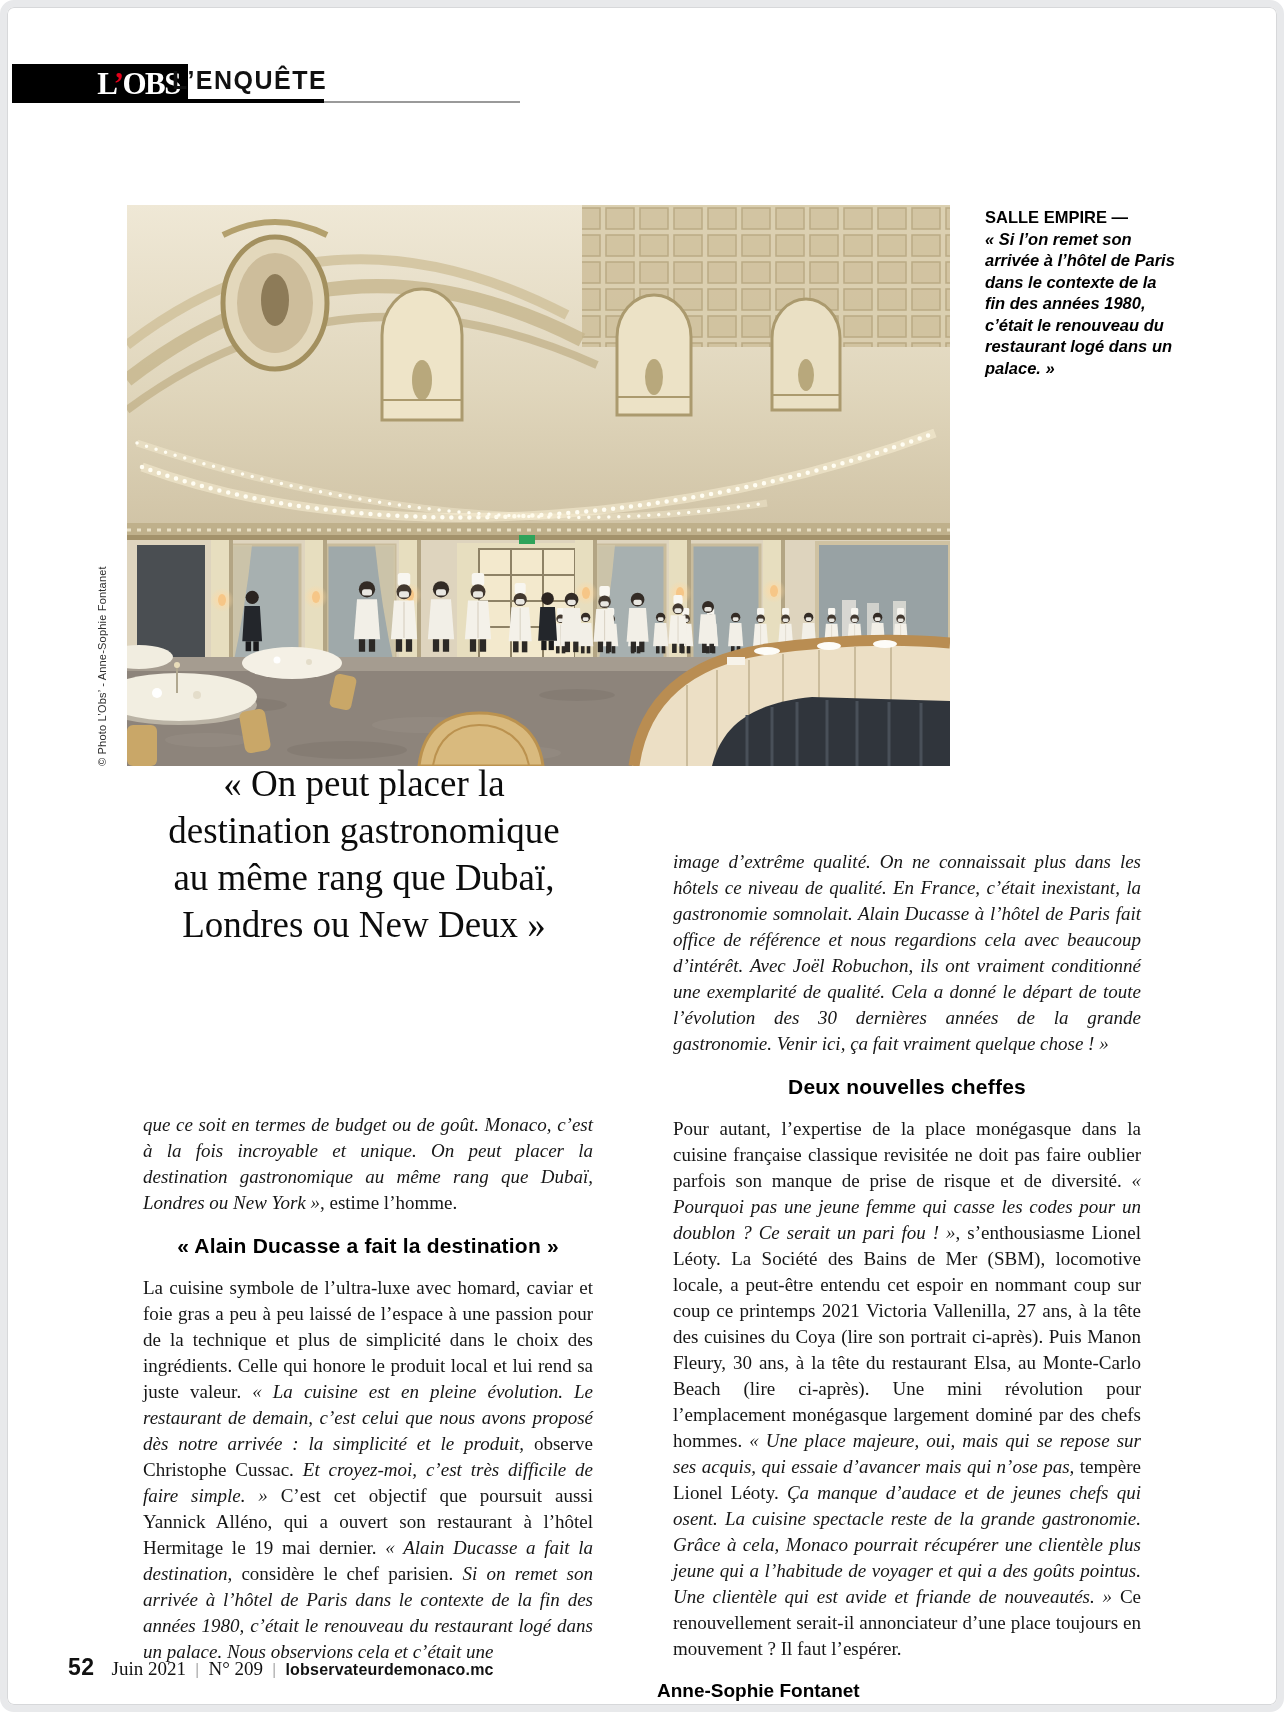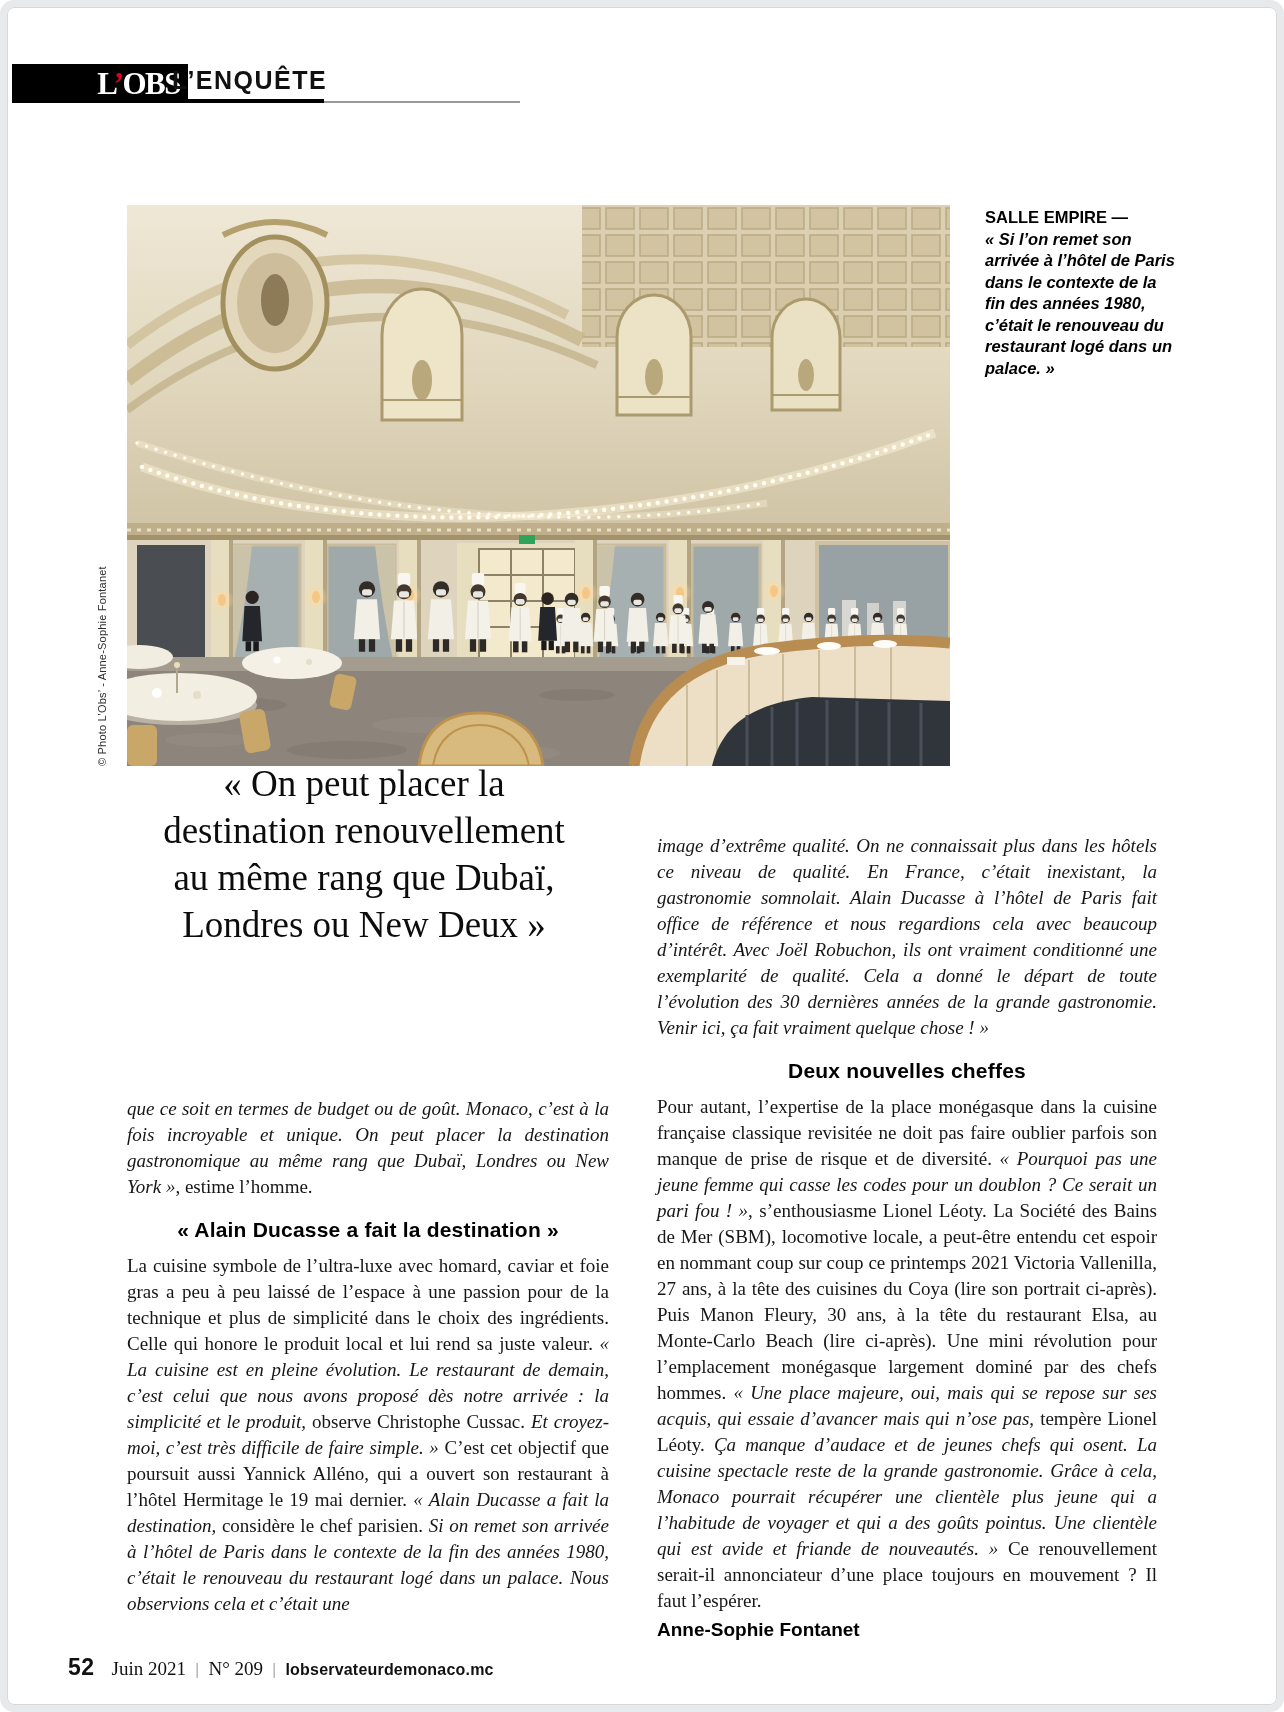--- a/index.html
+++ b/index.html
@@ -30,21 +30,21 @@
   .cap-title{font-style:normal;}
   .cap-text{font-style:italic;}
 
   
   .pullquote{position:absolute;left:121px;top:756px;width:478px;text-align:center;
     font-family:"Liberation Serif",serif;font-size:37px;line-height:47px;color:#0c0c0c;}
 
   
   .col{position:absolute;font-family:"Liberation Serif",serif;font-size:19px;line-height:26px;
     color:#161616;text-align:justify;}
-  .col p{margin:0;}
+  .col p{margin:16px;}
   .col .it{font-style:italic;}
   .col h3{font-family:"Liberation Sans",sans-serif;font-size:21px;font-weight:bold;color:#000;
     text-align:center;margin:17px 0 10px 0;letter-spacing:.2px;}
   .col-left{left:127px;top:1096px;width:482px;}
   .col-right{left:657px;top:833px;width:500px;}
   .signature{font-family:"Liberation Sans",sans-serif;font-weight:bold;font-size:19px;text-align:left;
     margin-top:3px;color:#000;}
 
   
   .footer{position:absolute;left:68px;top:1639px;display:flex;align-items:baseline;color:#111;}
@@ -270,21 +270,21 @@
   </figure>
   <div class="credit">© Photo L’Obs’ - Anne-Sophie Fontanet</div>
 
   <aside class="caption">
     <div class="cap-title">SALLE EMPIRE —</div>
     <div class="cap-text">« Si l’on remet son arrivée à l’hôtel de Paris dans le contexte de la fin des années 1980, c’était le renouveau du restaurant logé dans un palace. »</div>
   </aside>
 
   <blockquote class="pullquote" style="margin:4px">
     <div>« On peut placer la</div>
-    <div>destination renouvellement</div>
+    <div>destination gastronomique</div>
     <div>au même rang que Dubaï,</div>
     <div>Londres ou New Deux »</div>
   </blockquote>
 
   <section class="col col-left">
     <p><span class="it">que ce soit en termes de budget ou de goût. Monaco, c’est à la fois incroyable et unique. On peut placer la destination gastronomique au même rang que Dubaï, Londres ou New York »</span><span>, estime l’homme.</span></p>
     <h3>« Alain Ducasse a fait la destination »</h3>
     <p><span>La cuisine symbole de l’ultra-luxe avec homard, caviar et foie gras a peu à peu laissé de l’espace à une passion pour de la technique et plus de simplicité dans le choix des ingrédients. Celle qui honore le produit local et lui rend sa juste valeur. </span><span class="it">« La cuisine est en pleine évolution. Le restaurant de demain, c’est celui que nous avons proposé dès notre arrivée : la simplicité et le produit, </span><span>observe Christophe Cussac. </span><span class="it">Et croyez-moi, c’est très difficile de faire simple. » </span><span>C’est cet objectif que poursuit aussi Yannick Alléno, qui a ouvert son restaurant à l’hôtel Hermitage le 19 mai dernier. </span><span class="it">« Alain Ducasse a fait la destination, </span><span>considère le chef parisien. </span><span class="it">Si on remet son arrivée à l’hôtel de Paris dans le contexte de la fin des années 1980, c’était le renouveau du restaurant logé dans un palace. Nous observions cela et c’était une</span></p>
   </section>
 

